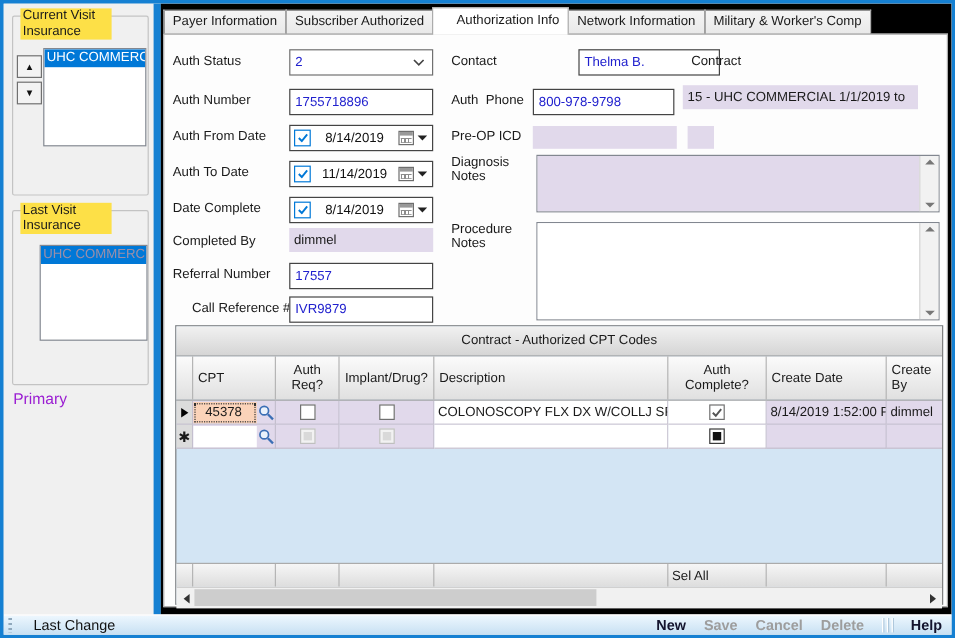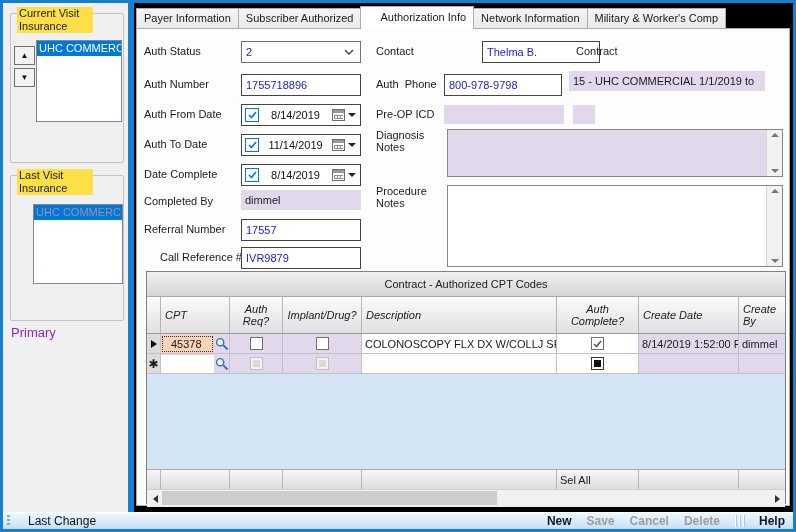--- a/index.html
+++ b/index.html
@@ -54,21 +54,21 @@
   .vscroll{width:16px;background:#F2F2F2;border-left:1px solid #D5D5D5;display:flex;flex-direction:column;
            justify-content:space-between;align-items:center;padding:3px 0;box-sizing:border-box;}
   .triup-g{width:0;height:0;border-left:4px solid transparent;border-right:4px solid transparent;border-bottom:4px solid #777;}
   .tridn-g{width:0;height:0;border-left:4px solid transparent;border-right:4px solid transparent;border-top:4px solid #777;}
   
   .grid{box-sizing:border-box;border:1px solid #808080;background:#D3E5F4;}
   .gcaption{height:24px;background:linear-gradient(#F1F1F1,#D5D5D5);border-bottom:1px solid #A8A8A8;
             display:flex;align-items:center;justify-content:center;position:relative;}
   .gbtn{position:absolute;right:4px;top:2px;height:19px;line-height:17px;padding:0 8px;box-sizing:border-box;
         background:#FDFDFD;border:1px solid #707070;}
-  .ghead{height:36px;display:flex;background:linear-gradient(#FBFBFB,#E0E0E0);border-bottom:1px solid #9A9A9A;font-style:italic;}
+  .ghead{height:36px;display:flex;background:linear-gradient(#FBFBFB,#E0E0E0);border-bottom:1px solid #9A9A9A;}
   .ghead .c{box-sizing:border-box;border-right:1px solid #B5B5B5;display:flex;align-items:center;
             padding-left:4px;overflow:hidden;white-space:pre-line;}
   .ghead .c.center{justify-content:center;text-align:center;padding-left:0;}
   .grow{height:20px;display:flex;}
   .grow .c{box-sizing:border-box;border-right:1px solid #C4BFCE;border-bottom:1px solid #C4BFCE;
            display:flex;align-items:center;overflow:hidden;}
   .cell-lav{background:#E1D9EB;}
   .cell-white{background:#FFF;}
   .cell-sel{background:#DCDCDC;justify-content:center;}
   .cpttext{box-sizing:border-box;height:18px;margin:1px 0 0 0;flex:0 0 53px;display:flex;align-items:center;

